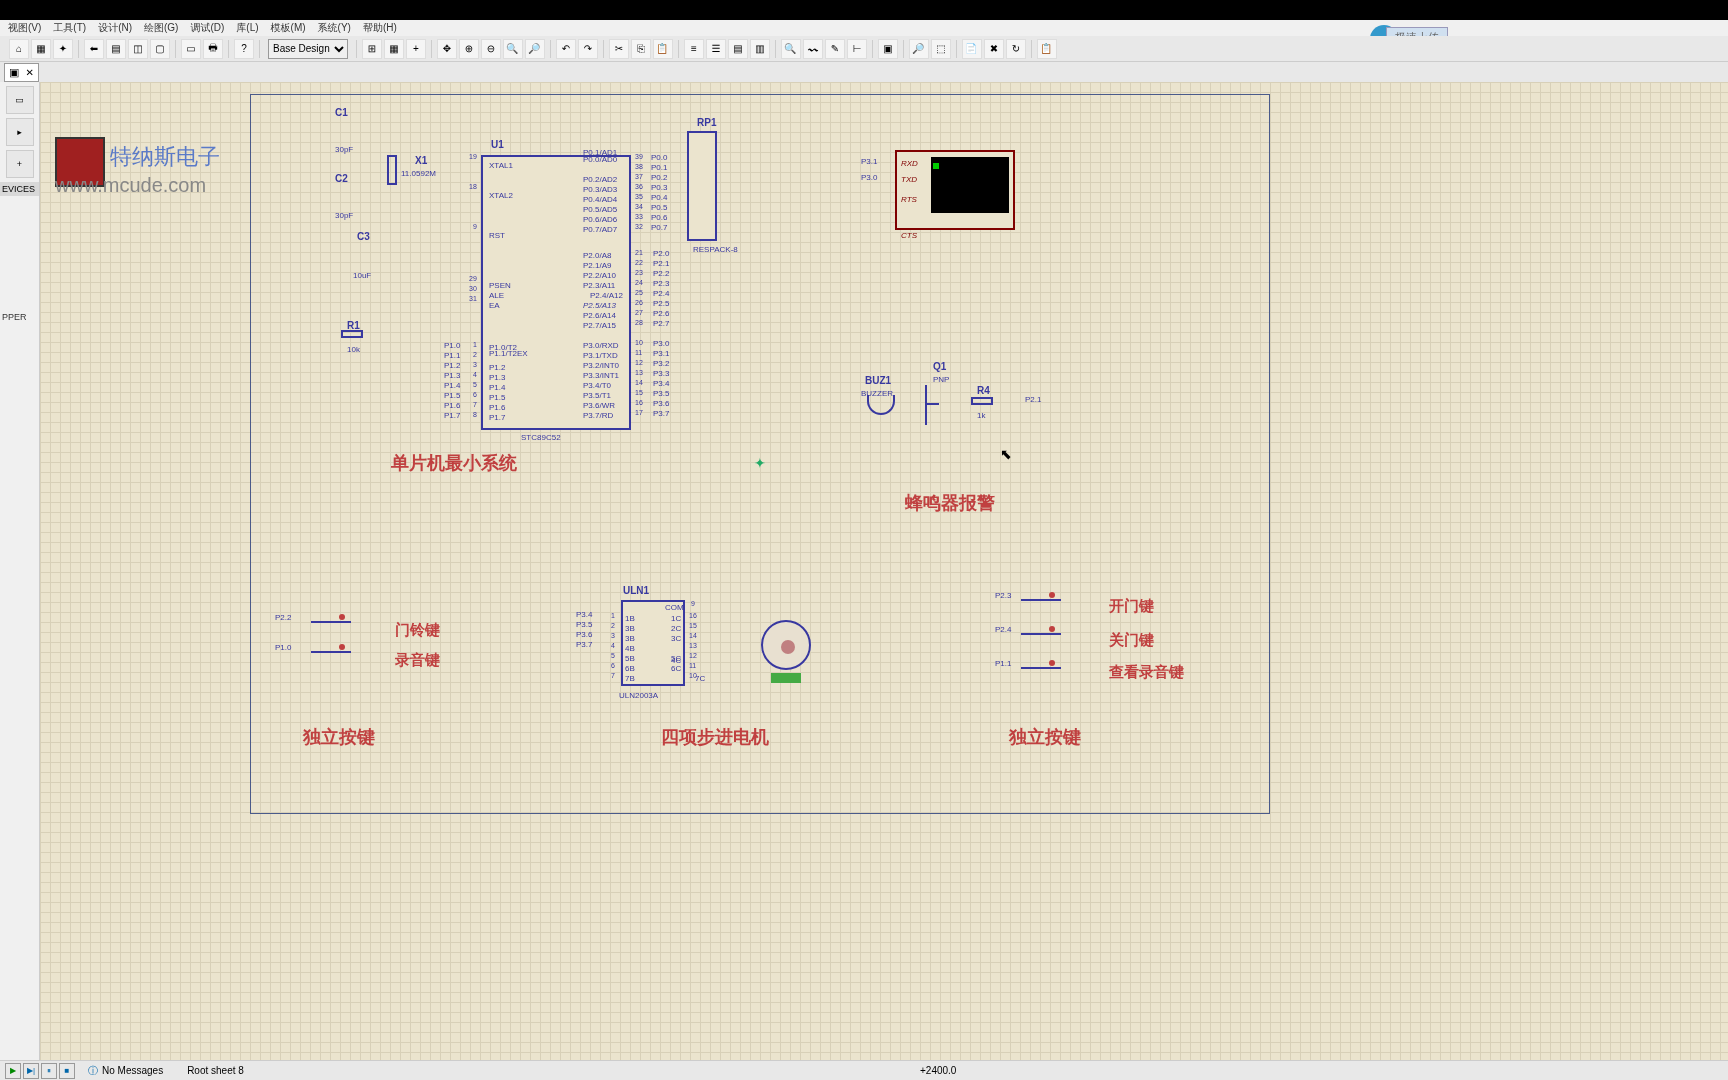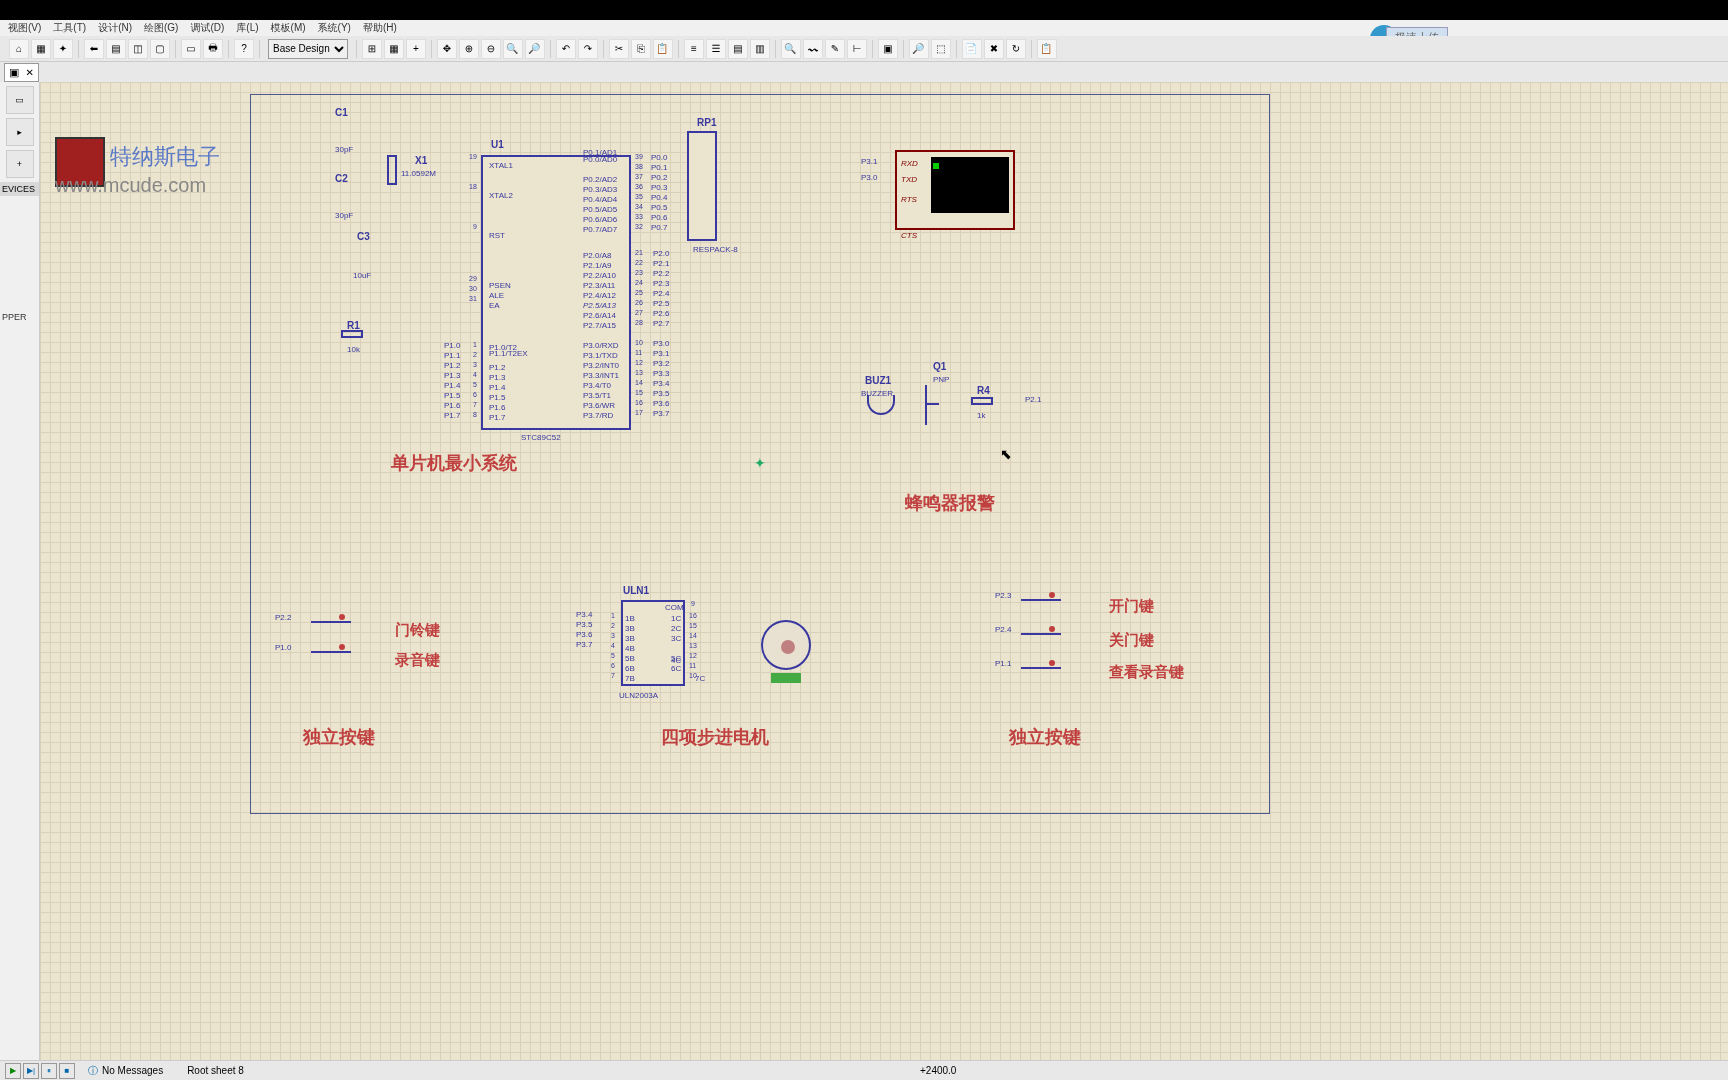--- a/index.html
+++ b/index.html
@@ -171,21 +171,21 @@
     <div class="pin-num" style="top:88px;left:384px;">36</div>
     <div class="pin-num" style="top:98px;left:384px;">35</div>
     <div class="pin-num" style="top:108px;left:384px;">34</div>
     <div class="pin-num" style="top:118px;left:384px;">33</div>
     <div class="pin-num" style="top:128px;left:384px;">32</div>
 
     <div class="pin-label" style="top:156px;left:332px;">P2.0/A8</div>
     <div class="pin-label" style="top:166px;left:332px;">P2.1/A9</div>
     <div class="pin-label" style="top:176px;left:332px;">P2.2/A10</div>
     <div class="pin-label" style="top:186px;left:332px;">P2.3/A11</div>
-    <div class="pin-label" style="top:196px;left:332px;">P2.4/A12</div>
+    <div class="pin-label" style="top:196px;left:339px;">P2.4/A12</div>
     <div class="pin-label" style="top:206px;left:332px;font-style:italic;">P2.5/A13</div>
     <div class="pin-label" style="top:216px;left:332px;">P2.6/A14</div>
     <div class="pin-label" style="top:226px;left:332px;">P2.7/A15</div>
     <div class="pin-num" style="top:154px;left:384px;">21</div>
     <div class="pin-num" style="top:164px;left:384px;">22</div>
     <div class="pin-num" style="top:174px;left:384px;">23</div>
     <div class="pin-num" style="top:184px;left:384px;">24</div>
     <div class="pin-num" style="top:194px;left:384px;">25</div>
     <div class="pin-num" style="top:204px;left:384px;">26</div>
     <div class="pin-num" style="top:214px;left:384px;">27</div>

